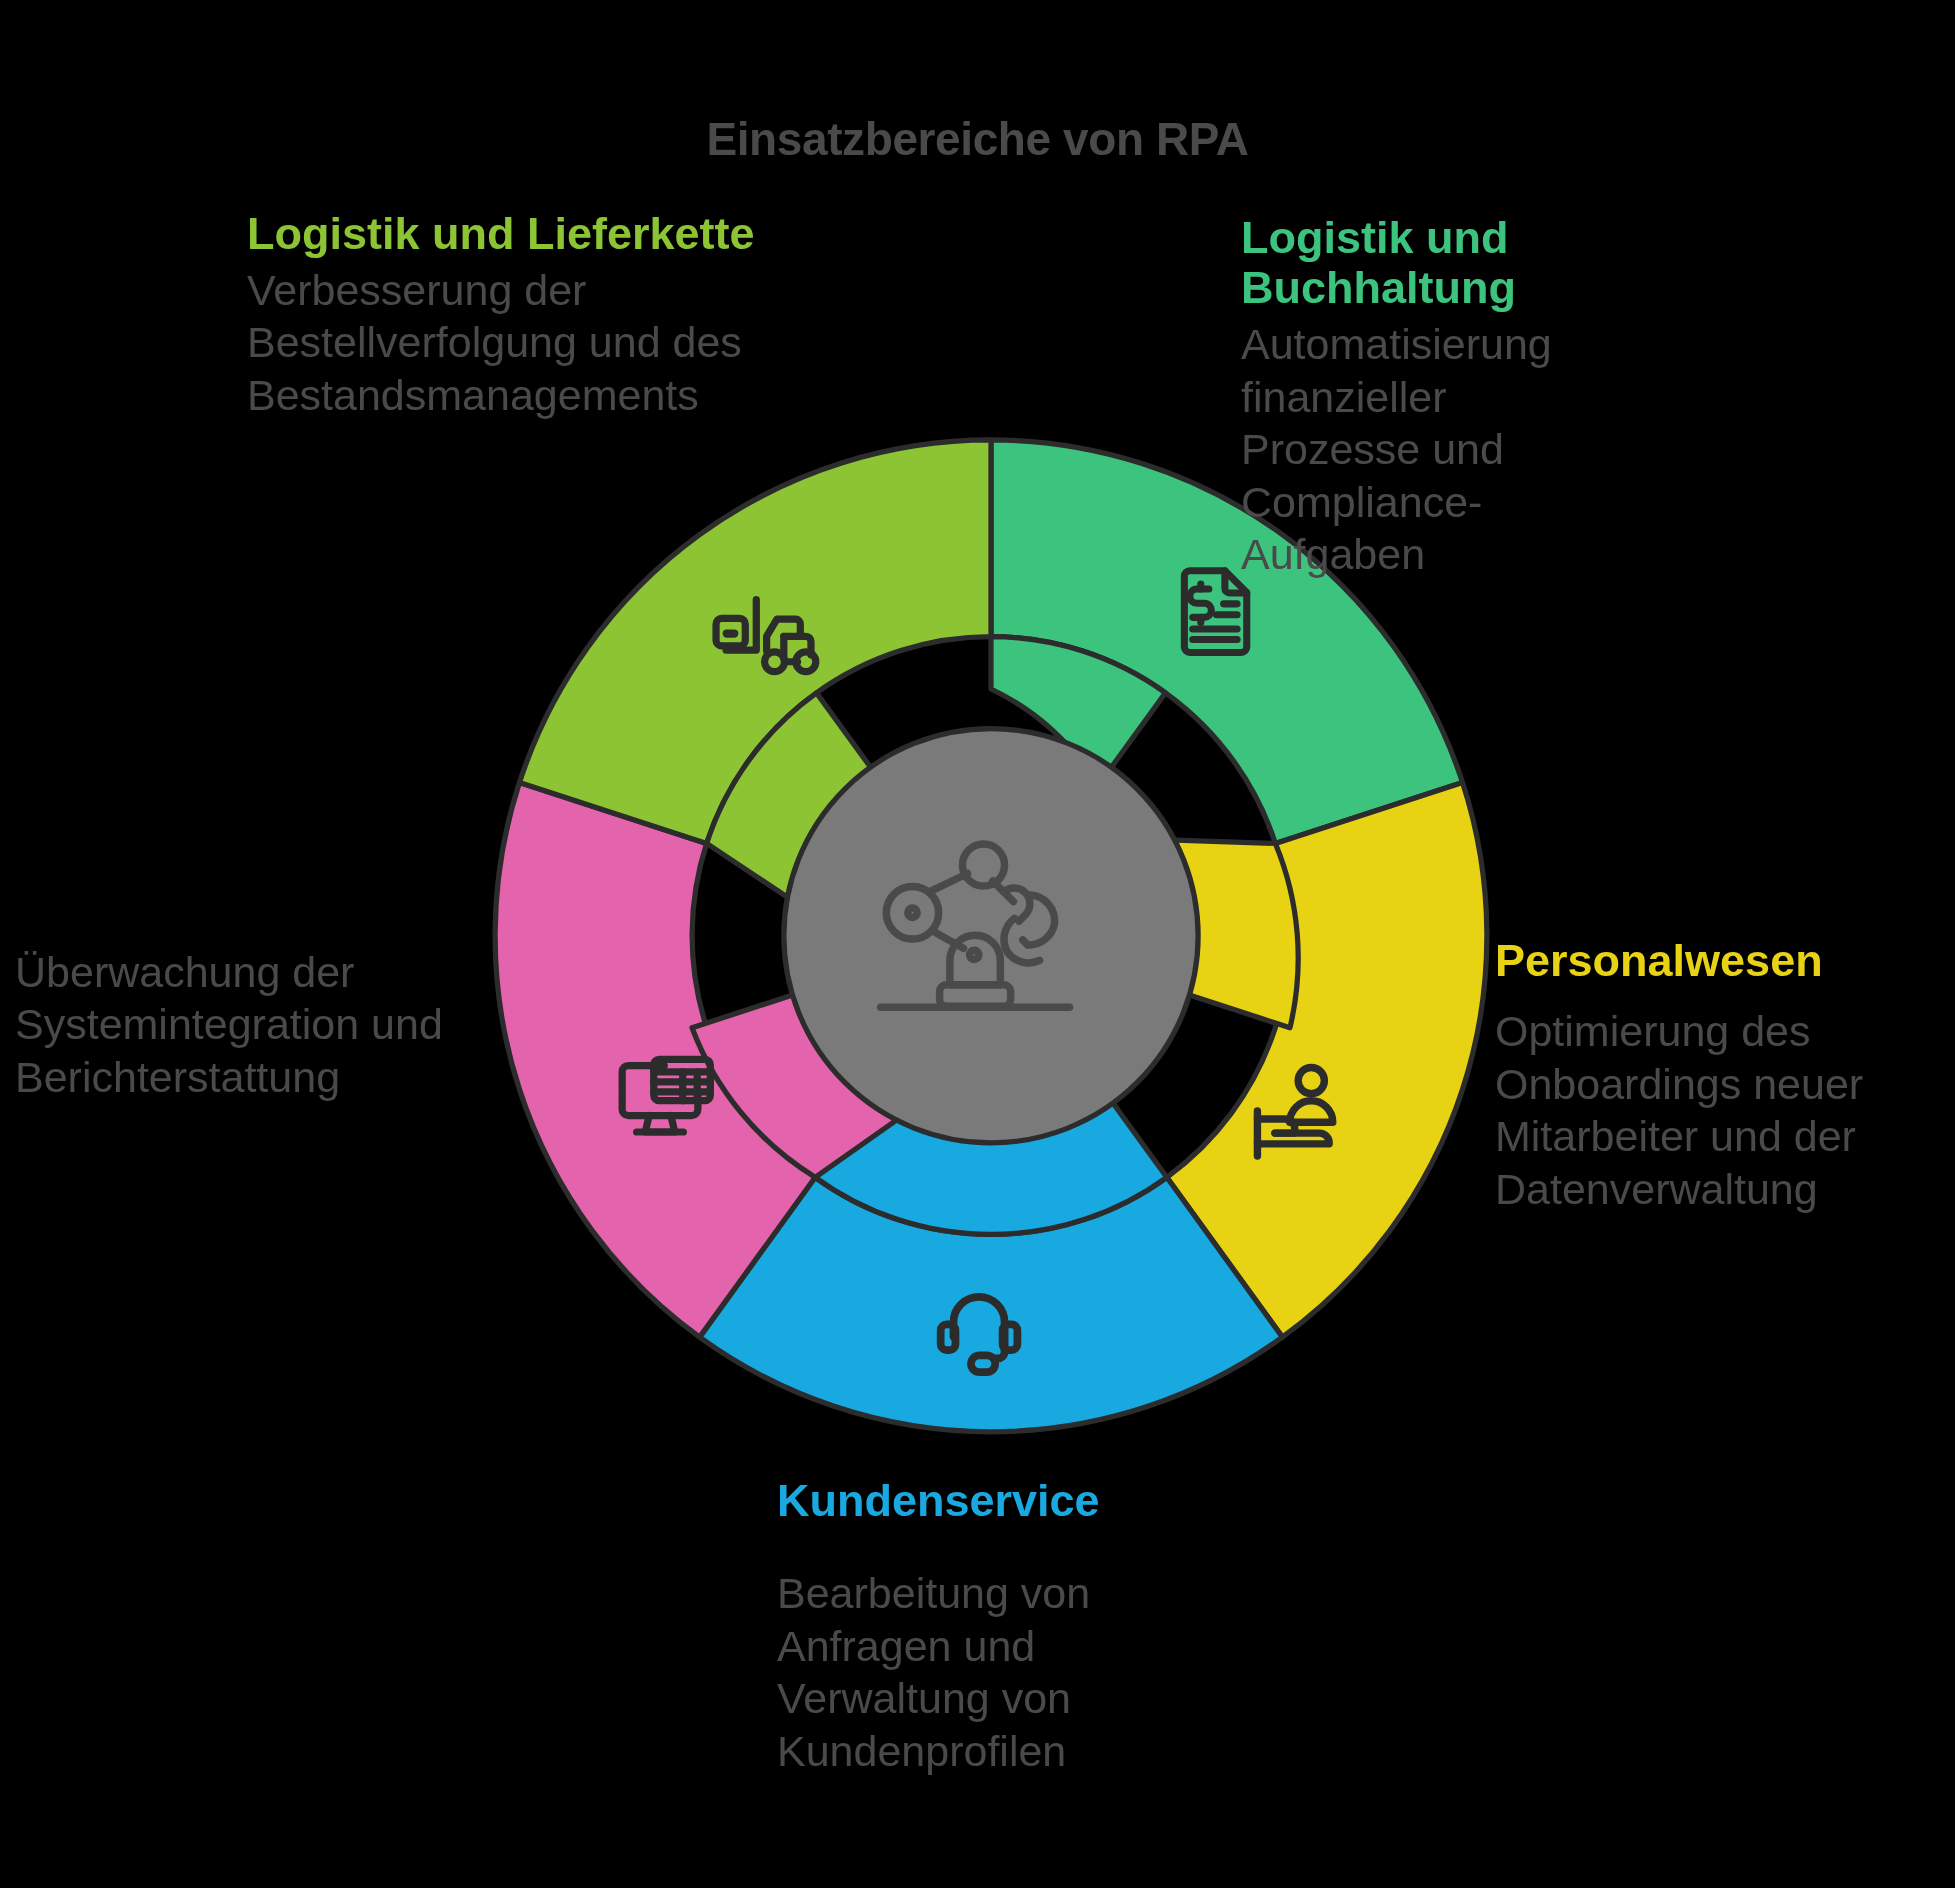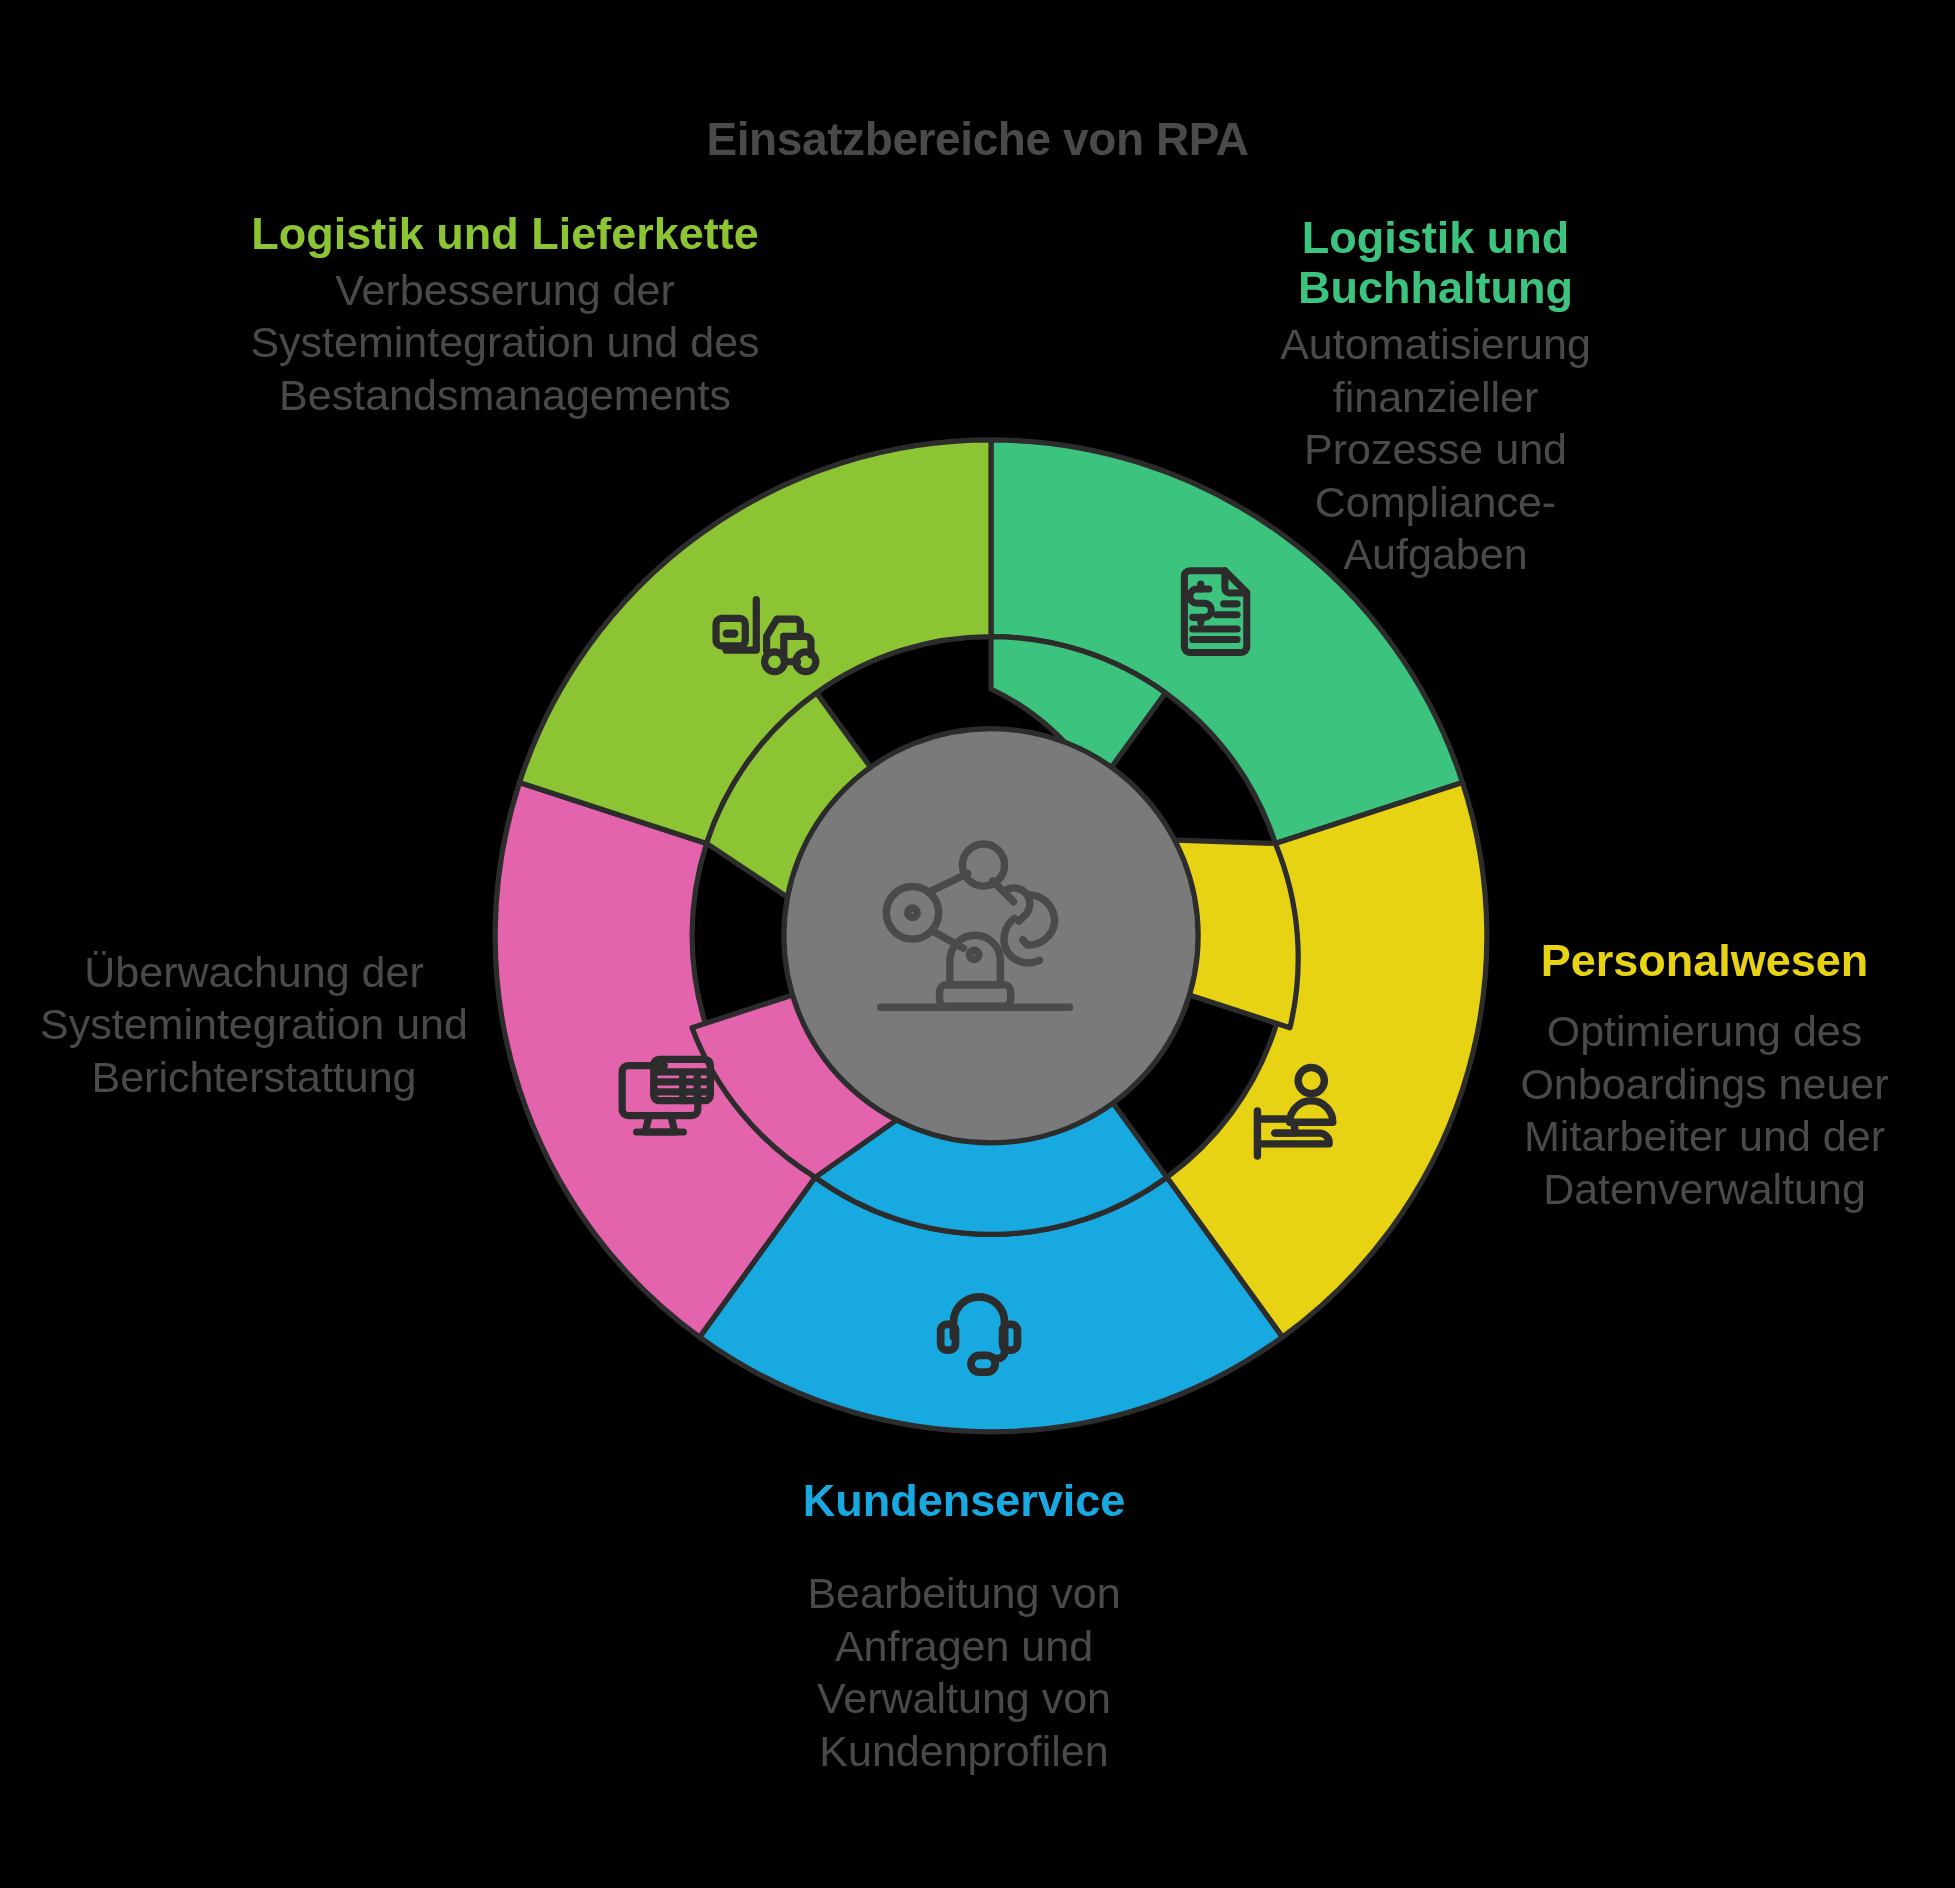--- a/index.html
+++ b/index.html
@@ -10,21 +10,21 @@
   }
   #stage{position:absolute;inset:0;width:1955px;height:1888px;}
 
   .chart-title{
     position:absolute;left:0;right:0;top:112px;
     text-align:center;
     font-size:46px;font-weight:bold;color:#4a4a4a;
     letter-spacing:-0.4px;
   }
 
-  .label-block{position:absolute;text-align:center;}
+  .label-block{position:absolute;}
   .label-head{
     font-size:45px;font-weight:bold;line-height:1.12;
     margin:0 0 4.5px 0;
   }
   .label-desc{
     font-size:43px;font-weight:400;line-height:1.22;color:#4a4a4a;
     margin:0;
   }
 
   
@@ -176,21 +176,21 @@
         <path d="M 30.6 16.6 A 5.6 5.6 0 0 0 29.1 23.8 A 5.6 5.6 0 0 0 36.0 25.6"></path>
         <path d="M 16.8 25.6 A 5.4 5.4 0 0 1 27.6 25.6 L 27.6 30.8 L 16.8 30.8 Z"></path>
         <rect x="14.6" y="30.8" width="15.2" height="4.6" rx="1.5"></rect>
         <line x1="2.0" y1="35.6" x2="42.4" y2="35.6"></line>
       </g>
     </svg>
   </div>
 
   <div class="label-block" id="blk-logistik">
     <div class="label-head" style="color:#8cc434">Logistik und Lieferkette</div>
-    <div class="label-desc">Verbesserung der Systemintegration und des Bestandsmanagements</div>
+    <div class="label-desc">Verbesserung der Bestellverfolgung und des Bestandsmanagements</div>
   </div>
 
   <div class="label-block" id="blk-finanzen">
     <div class="label-head" style="color:#3cc47f">Logistik und Buchhaltung</div>
     <div class="label-desc">Automatisierung finanzieller Prozesse und Compliance-Aufgaben</div>
   </div>
 
   <div class="label-block" id="blk-it">
     <div class="label-desc">Überwachung der Systemintegration und Berichterstattung</div>
   </div>

